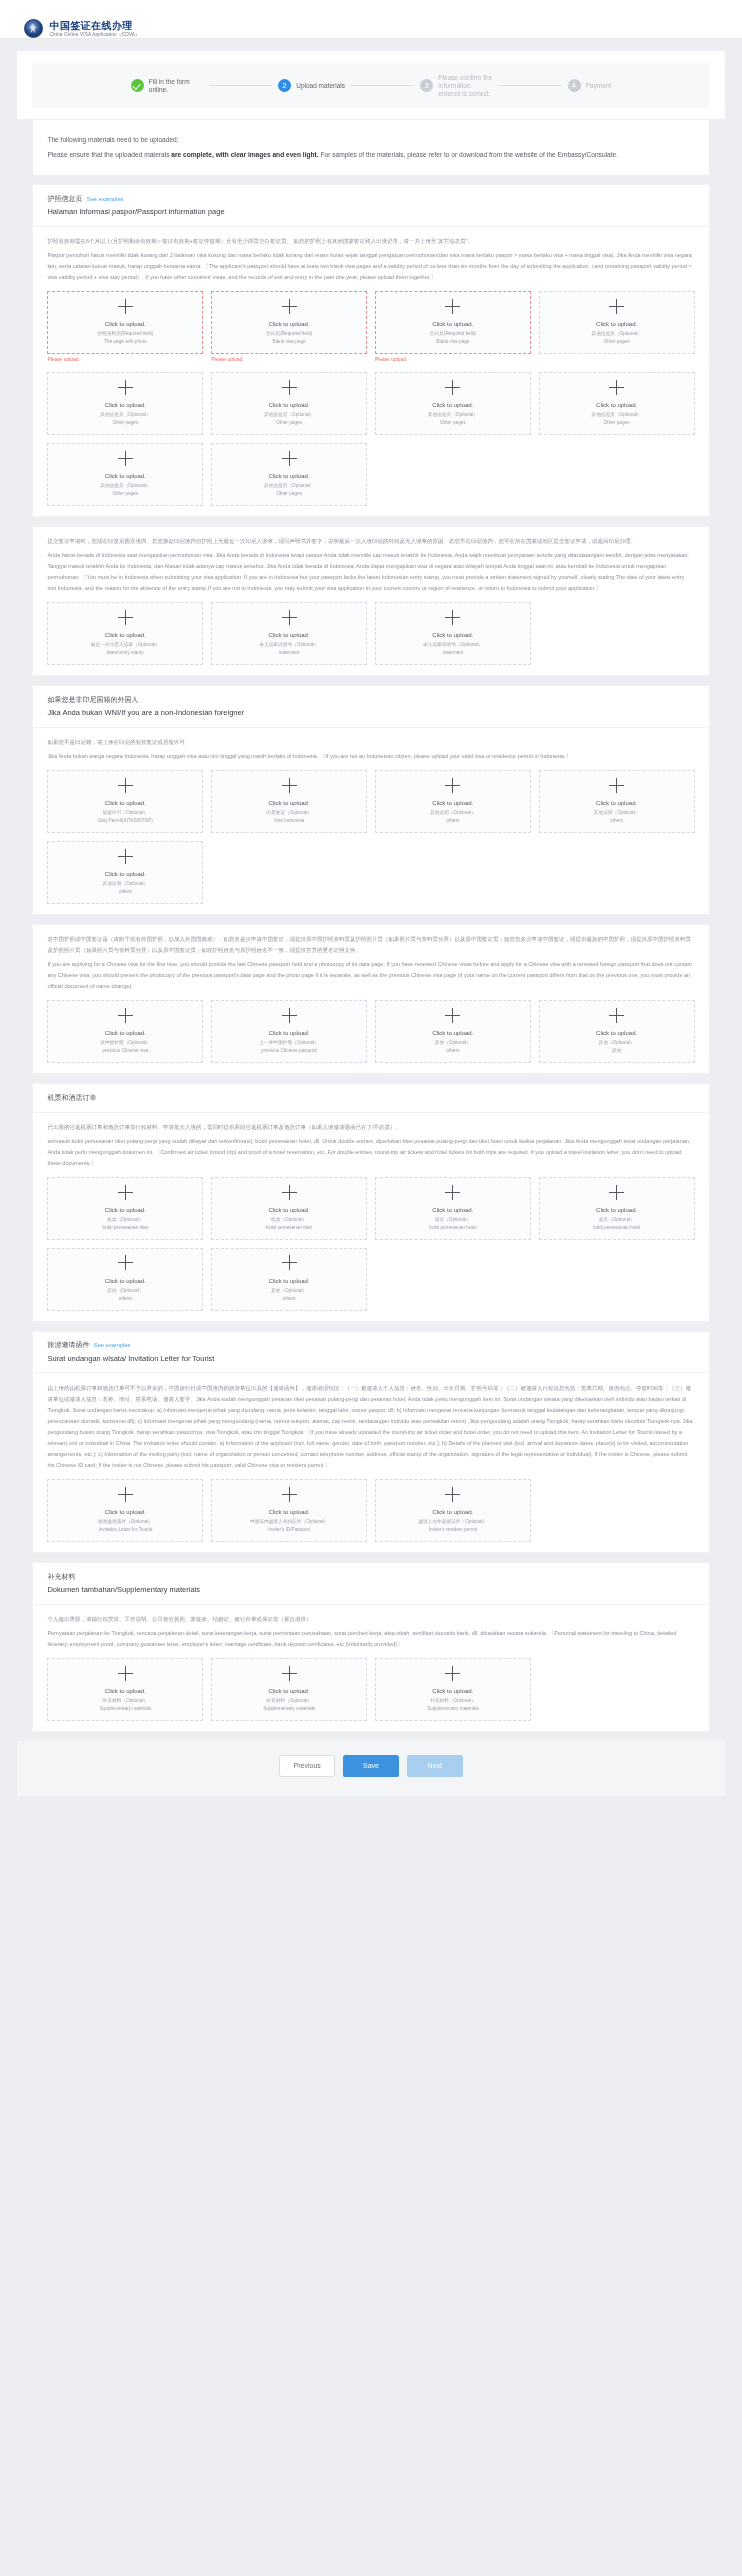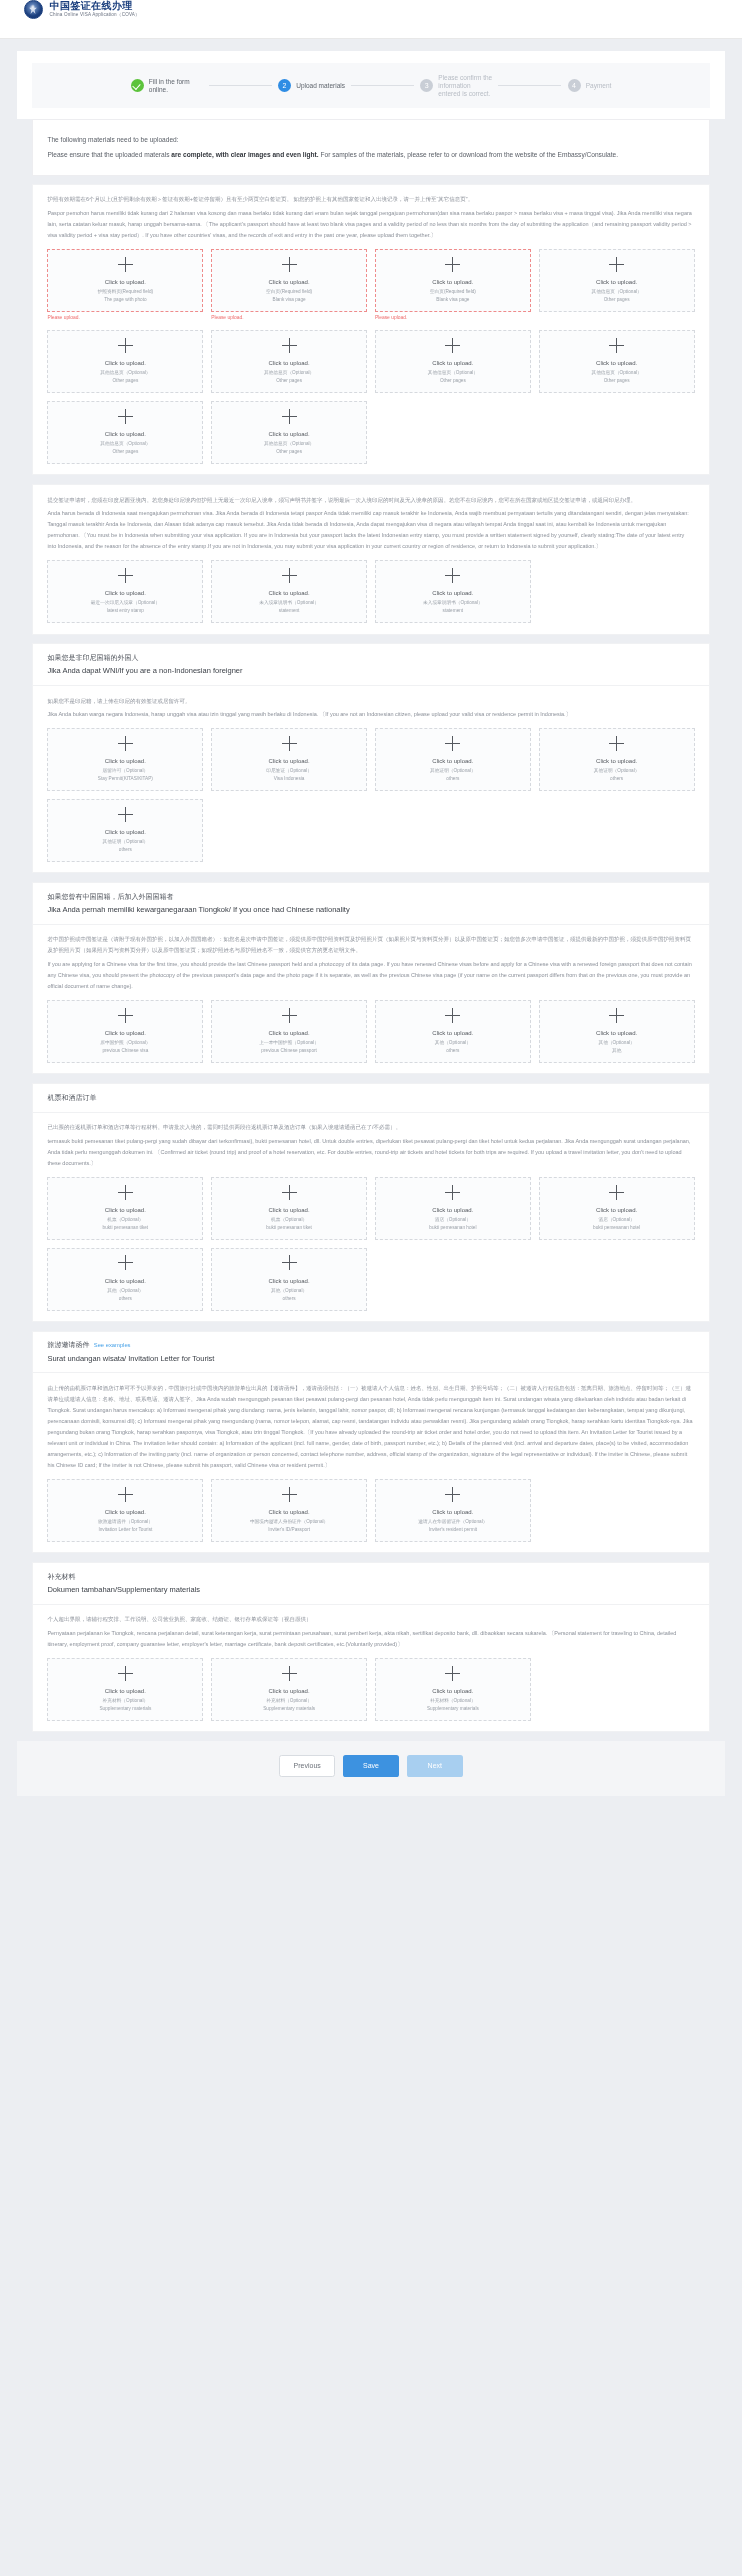--- a/index.html
+++ b/index.html
@@ -10,21 +10,21 @@
     font-family: "Liberation Sans", "DejaVu Sans", sans-serif;
     color: #555b63;
     -webkit-font-smoothing: antialiased;
   }
 
   
   .topbar {
     background: #ffffff;
     height: 39px;
     display: flex;
-    align-items: flex-start;
+    align-items: flex-end;
     padding-left: 23.5px;
     border-bottom: 0.9px solid #e8e8e8;
   }
   .logo-mark {
     width: 19px; height: 19px; border-radius: 50%;
     background: radial-gradient(circle at 45% 38%, #ffffff 0%, #5d7fb5 22%, #1b3f7e 60%, #13306a 100%);
     border: 0.9px solid #1b3f7e;
     margin-right: 7px;
     flex: 0 0 auto;
     position: relative;
@@ -196,20 +196,24 @@
 
   <div class="intro-card">
     <div class="intro-line">The following materials need to be uploaded:</div>
     <div class="intro-line">
       <span>Please ensure that the uploaded materals </span><b>are complete, with clear images and even light.</b><span> For samples of the materials, please refer to or download from the website of the Embassy/Consulate.</span>
     </div>
   </div>
 
   <div id="sections">
       <div class="panel">
+        <div class="sec-head">
+          <div class="sec-title-cn"><span>护照信息页</span><span class="examples">See examples</span></div>
+          <div class="sec-title-en">Halaman informasi paspor/Passport information page</div>
+        </div>
         <div class="sec-body">
           <div class="desc cn">护照有效期需在6个月以上(且护照剩余有效期＞签证有效期+签证停留期）且有至少两页空白签证页。 如您的护照上有其他国家签证和入出境记录，请一并上传至“其它信息页”。</div>
           <div class="desc">Paspor pemohon harus memiliki tidak kurang dari 2 halaman visa kosong dan masa berlaku tidak kurang dari enam bulan sejak tanggal pengajuan permohonan(dan sisa masa berlaku paspor &gt; masa berlaku visa + masa tinggal visa). Jika Anda memiliki visa negara lain, serta catatan keluar masuk, harap unggah bersama-sama. 〔The applicant's passport should have at least two blank visa pages and a validity period of no less than six months from the day of submitting the application（and remaining passport validity period &gt; visa validity period + visa stay period）. If you have other countries' visas, and the records of exit and entry in the past one year, please upload them together.〕</div>
           <div class="grid">
             <div class="up-cell">
               <div class="up-box required">
                 <div class="plus"></div>
                 <div class="up-main">Click to upload.</div>
                 <div class="up-sub">护照资料页(Required field)</div>
                 <div class="up-sub2">The page with photo</div>
@@ -321,21 +325,21 @@
                 <div class="up-sub">未入境章说明书（Optional）</div>
                 <div class="up-sub2">statement</div>
               </div>
             </div>
           </div>
         </div>
       </div>
       <div class="panel">
         <div class="sec-head">
           <div class="sec-title-cn"><span>如果您是非印尼国籍的外国人</span></div>
-          <div class="sec-title-en">Jika Anda dapat WNI/If you are a non-Indonesian foreigner</div>
+          <div class="sec-title-en">Jika Anda bukan WNI/If you are a non-Indonesian foreigner</div>
         </div>
         <div class="sec-body">
           <div class="desc cn">如果您不是印尼籍，请上传在印尼的有效签证或居留许可。</div>
           <div class="desc">Jika Anda bukan warga negara Indonesia, harap unggah visa atau izin tinggal yang masih berlaku di Indonesia. 〔If you are not an Indonesian citizen, please upload your valid visa or residence permit in Indonesia.〕</div>
           <div class="grid">
             <div class="up-cell">
               <div class="up-box">
                 <div class="plus"></div>
                 <div class="up-main">Click to upload.</div>
                 <div class="up-sub">居留许可（Optional）</div>
@@ -371,24 +375,20 @@
                 <div class="plus"></div>
                 <div class="up-main">Click to upload.</div>
                 <div class="up-sub">其他证明（Optional）</div>
                 <div class="up-sub2">others</div>
               </div>
             </div>
           </div>
         </div>
       </div>
       <div class="panel">
-        <div class="sec-head">
-          <div class="sec-title-cn"><span>如果您曾有中国国籍，后加入外国国籍者</span></div>
-          <div class="sec-title-en">Jika Anda pernah memiliki kewarganegaraan Tiongkok/ If you once had Chinese nationality</div>
-        </div>
         <div class="sec-body">
           <div class="desc cn">若中国护照或中国签证是（请附于现有外国护照，以加入外国国籍者）：如您名是次申请中国签证，须提供原中国护照资料页及护照照片页（如果照片页与资料页分开）以及原中国签证页；如您曾多次申请中国签证，须提供最新的中国护照，须提供原中国护照资料页及护照照片页（如果照片页与资料页分开）以及原中国签证页；如现护照姓名与原护照姓名不一致，须提供官方的更名证明文件。</div>
           <div class="desc">If you are applying for a Chinese visa for the first time, you should provide the last Chinese passport held and a photocopy of its data page. If you have renewed Chinese visas before and apply for a Chinese visa with a renewed foreign passport that does not contain any Chinese visa, you should present the photocopy of the previous passport's data page and the photo page if it is separate, as well as the previous Chinese visa page (if your name on the current passport differs from that on the previous one, you must provide an official document of name change).</div>
           <div class="grid">
             <div class="up-cell">
               <div class="up-box">
                 <div class="plus"></div>
                 <div class="up-main">Click to upload.</div>
                 <div class="up-sub">原中国护照（Optional）</div>
                 <div class="up-sub2">previous Chinese visa</div>

